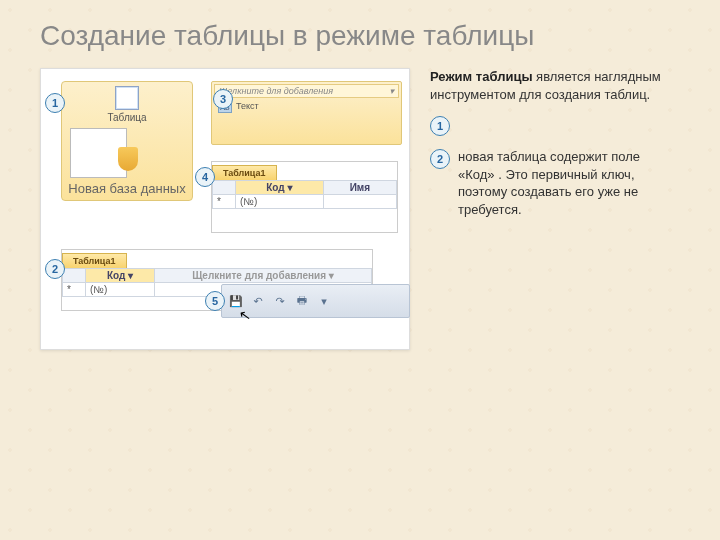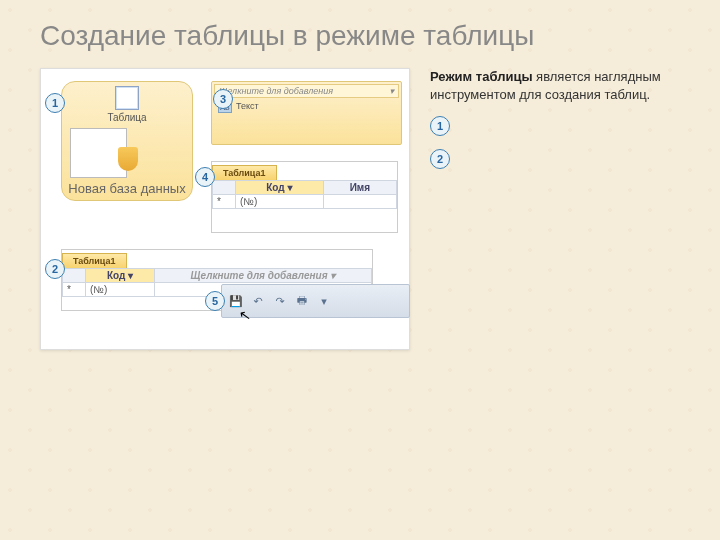--- a/index.html
+++ b/index.html
@@ -79,21 +79,21 @@
     display: flex; align-items: center; justify-content: center;
     z-index: 10;
   }
   
   .p1 {
     position: absolute;
     left: 20px; top: 12px;
     width: 130px; height: 118px;
     background: linear-gradient(#fdf0cc,#fbe29b);
     border: 1px solid #e0c778;
-    border-radius: 14px;
+    border-radius: 4px;
   }
   .p1 .tbl-ico {
     position: absolute; left: 50%; top: 4px; transform: translateX(-50%);
     width: 22px; height: 22px;
     background: #fff; border:1px solid #8fa3c4;
     box-shadow: inset 0 0 0 1px #cfe1f7;
   }
   .p1 .tbl-lbl {
     position: absolute; left:0; right:0; top:30px;
     text-align:center; font-size:10px; color:#555;
@@ -235,21 +235,21 @@
             </table>
         </div>
 
         <div class="p2">
           <span class="tab">Таблица1</span>
           <table>
             <tbody>
                 <tr>
               <th style="width:14px;"></th>
               <th class="sel" style="width:60px;"><span>Код</span> ▾</th>
-              <th style="font-style:italic;color:#999;"><span>Щелкните для добавления</span> ▾</th>
+              <th style="color:#999;"><span>Щелкните для добавления</span> ▾</th>
             </tr>
             <tr>
               <td>*</td>
               <td>(№)</td>
               <td></td>
             </tr>
           </tbody>
             </table>
         </div>
 
@@ -269,16 +269,17 @@
       <div class="intro">
         <b>Режим таблицы</b><span> является наглядным инструментом для создания таблиц.</span>
       </div>
 
       <div class="num-item">
         <div class="num-badge">1</div>
       </div>
 
       <div class="num-item">
         <div class="num-badge">2</div>
+        <div class="num-text"> новая таблица содержит поле «Код» . Это первичный ключ, поэтому создавать его уже не требуется.</div>
       </div>
     </div>
   </div>
 </div>
 
 </body></html>

